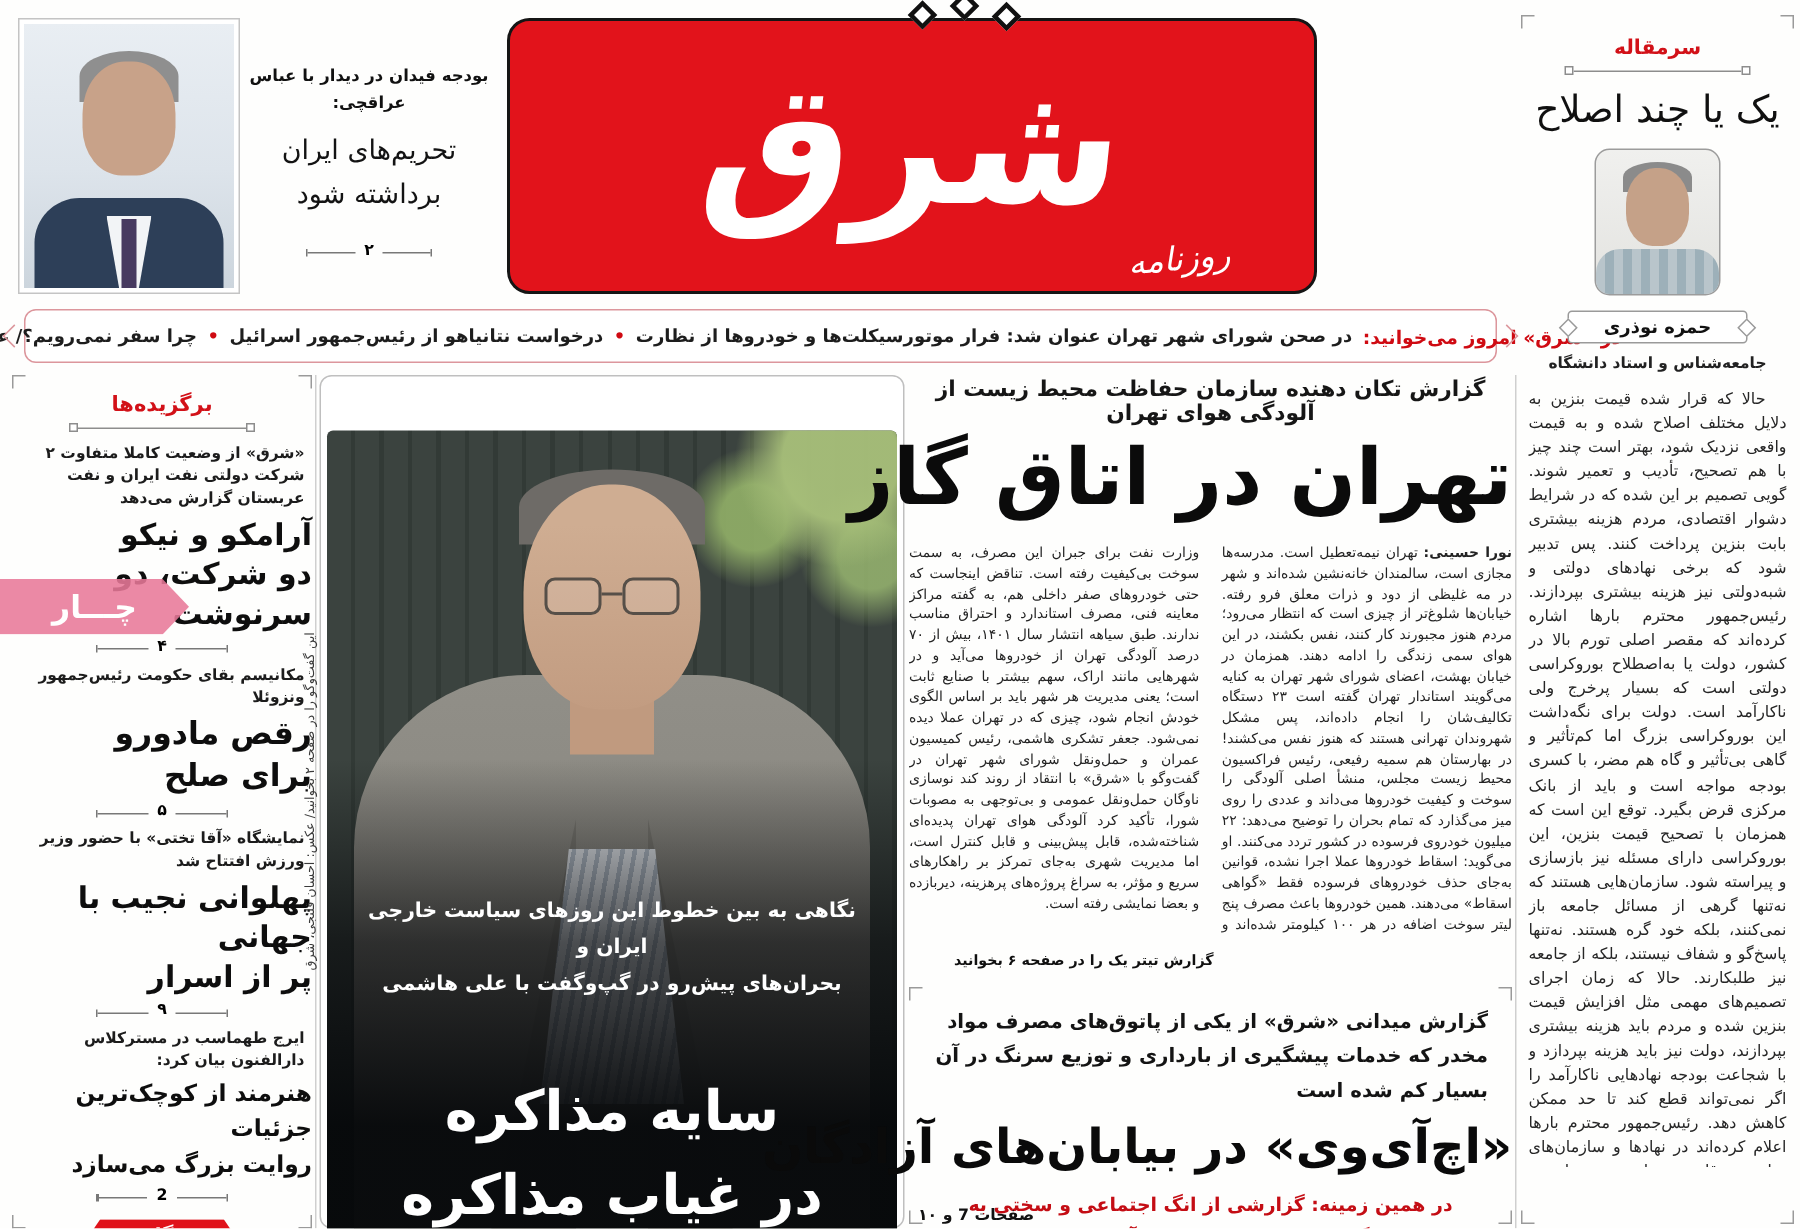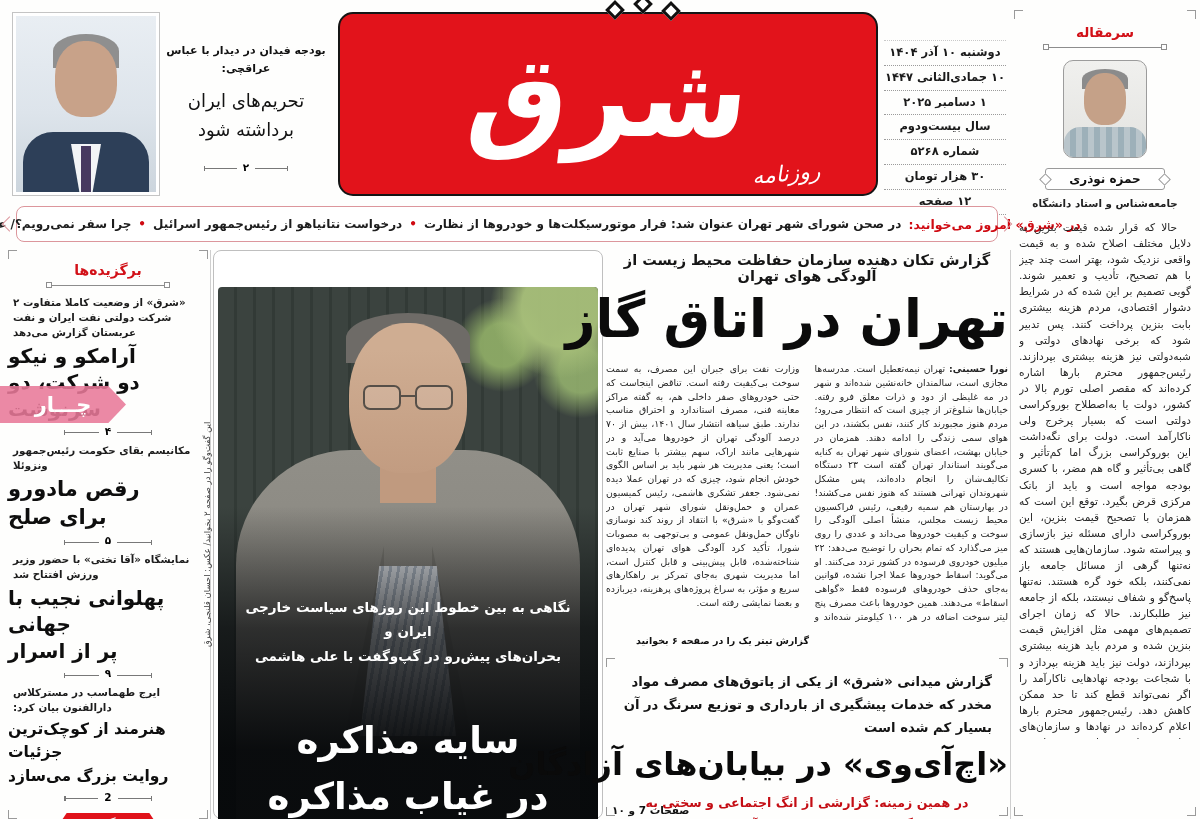--- a/index.html
+++ b/index.html
@@ -67,21 +67,21 @@
     font-size:12px; font-weight:600; color:#1d1d1d; white-space:nowrap; overflow:visible; }
   .tk-label { color:#cf0a12; font-weight:bold; font-size:12.5px; }
   .tk-dot { color:#cf0a12; font-weight:bold; }
   .tk-end { position:absolute; top:50%; width:11px; height:11px; border-top:1px solid #dc969c; border-left:1px solid #dc969c; }
   .tk-end.right { right:-13px; transform:translateY(-50%) rotate(135deg); }
   .tk-end.left { left:-13px; transform:translateY(-50%) rotate(-45deg); }
 
   
   #highlights { position:absolute; left:8px; top:250px; width:200px; height:569px; }
   .hl-title { color:#d21118; font-weight:bold; font-size:14px; text-align:center; margin-top:12px; }
-  .hl-item { text-align:left; }
+  .hl-item { text-align:right; }
   .hl-kicker { font-size:10.3px; font-weight:bold; color:#1c1c1c; line-height:1.45; margin:0 5px; position:relative; z-index:4; }
   .hl-headline { font-size:20px; font-weight:bold; color:#0e0e0e; line-height:1.32; margin-top:3px; }
   .hl-headline.h2 { font-size:21px; }
   .hl-headline.h4 { font-size:15.5px; line-height:1.5; }
   .hl-pm { width:86px; margin:5px auto 4px; }
   .promo-ribbon { position:absolute; left:-8px; top:136px; width:126px; height:37px; z-index:3;
     background:rgba(232,121,153,0.88); clip-path:polygon(0 0,86% 0,100% 50%,86% 100%,0 100%);
     display:flex; align-items:center; justify-content:center; color:#fff; font-weight:bold; font-size:21px; }
   .negah-badge { width:98px; height:23px; margin:8px auto 8px; background:#e0121a; color:#fff;
     clip-path:polygon(8% 0,92% 0,100% 50%,92% 100%,8% 100%,0 50%);
@@ -181,29 +181,20 @@
   </div>
 
   <div id="logo">
     <div class="logo-dot" style="top:-11px; left:268px;"></div>
     <div class="logo-dot" style="top:-17px; left:296px;"></div>
     <div class="logo-dot" style="top:-10px; left:324px;"></div>
     <div class="logo-word">شرق</div>
     <div class="logo-sub">روزنامه</div>
   </div>
 
-  <div id="datecol">
-    <div class="daterow">دوشنبه ۱۰ آذر ۱۴۰۴</div>
-    <div class="daterow">۱۰ جمادی‌الثانی ۱۴۴۷</div>
-    <div class="daterow">۱ دسامبر ۲۰۲۵</div>
-    <div class="daterow">سال بیست‌ودوم</div>
-    <div class="daterow">شماره ۵۲۶۸</div>
-    <div class="daterow">۳۰ هزار تومان</div>
-    <div class="daterow">۱۲ صفحه</div>
-  </div>
 
   <div id="ticker">
     <span class="tk-end left"></span>
     <span class="tk-end right"></span>
     <span class="tk-label">در «شرق» امروز می‌خوانید:</span>
     <span class="tk-item">در صحن شورای شهر تهران عنوان شد: فرار موتورسیکلت‌ها و خودروها از نظارت</span>
     <span class="tk-dot">•</span>
     <span class="tk-item">درخواست نتانیاهو از رئیس‌جمهور اسرائیل</span>
     <span class="tk-dot">•</span>
     <span class="tk-item">چرا سفر نمی‌رویم؟/ علی مرسلی</span>
@@ -312,20 +303,21 @@
     <div class="hiv-pages">صفحات 7 و ۱۰</div>
   </div>
 
   <div id="editorial">
     <span class="cr tl"></span>
     <span class="cr tr"></span>
     <span class="cr bl"></span>
     <span class="cr br"></span>
     <div class="ed-section">سرمقاله</div>
     <div class="ornrule"></div>
+    <div class="ed-headline">یک یا چند اصلاح</div>
     <div class="ed-photo">
       <div class="ed-hair"></div>
       <div class="ed-head"></div>
       <div class="ed-shoulders"></div>
     </div>
     <div class="ed-name">حمزه نوذری</div>
     <div class="ed-role">جامعه‌شناس و استاد دانشگاه</div>
     <div class="ed-body">حالا که قرار شده قیمت بنزین به دلایل مختلف اصلاح شده و به قیمت واقعی نزدیک شود، بهتر است چند چیز با هم تصحیح، تأدیب و تعمیر شوند. گویی تصمیم بر این شده که در شرایط دشوار اقتصادی، مردم هزینه بیشتری بابت بنزین پرداخت کنند. پس تدبیر شود که برخی نهادهای دولتی و شبه‌دولتی نیز هزینه بیشتری بپردازند. رئیس‌جمهور محترم بارها اشاره کرده‌اند که مقصر اصلی تورم بالا در کشور، دولت یا به‌اصطلاح بوروکراسی دولتی است که بسیار پرخرج ولی ناکارآمد است. دولت برای نگه‌داشت این بوروکراسی بزرگ اما کم‌تأثیر و گاهی بی‌تأثیر و گاه هم مضر، با کسری بودجه مواجه است و باید از بانک مرکزی قرض بگیرد. توقع این است که همزمان با تصحیح قیمت بنزین، این بوروکراسی دارای مسئله نیز بازسازی و پیراسته شود. سازمان‌هایی هستند که نه‌تنها گرهی از مسائل جامعه باز نمی‌کنند، بلکه خود گره هستند. نه‌تنها پاسخ‌گو و شفاف نیستند، بلکه از جامعه نیز طلبکارند. حالا که زمان اجرای تصمیم‌های مهمی مثل افزایش قیمت بنزین شده و مردم باید هزینه بیشتری بپردازند، دولت نیز باید هزینه بپردازد و با شجاعت بودجه نهادهایی ناکارآمد را اگر نمی‌تواند قطع کند تا حد ممکن کاهش دهد. رئیس‌جمهور محترم بارها اعلام کرده‌اند در نهادها و سازمان‌های دولتی بی‌قانونی زیاد وجود دارد و کارهای خلاف انجام می‌شود. پس لازم است همزمان با تصحیح قیمت بنزین، چند غلط‌گیری دیگر هم انجام شود ازجمله تأدیب سازمان‌های دولت. در ادامه، دولت اصلاح خودش را شفاف اعلام کند؛ با این کار مردم همکاری بیشتری با دولت خواهند داشت. از مسیر تصحیح قیمت بنزین و تأدیب بوروکراسی بزرگ اما متزلزل، دست دولت برای افزایش کمیت و کیفیت نیازهای اساسی مردم مانند آموزش و بهداشت بازتر می‌شود. اگر دولت</div>
   </div>
 

